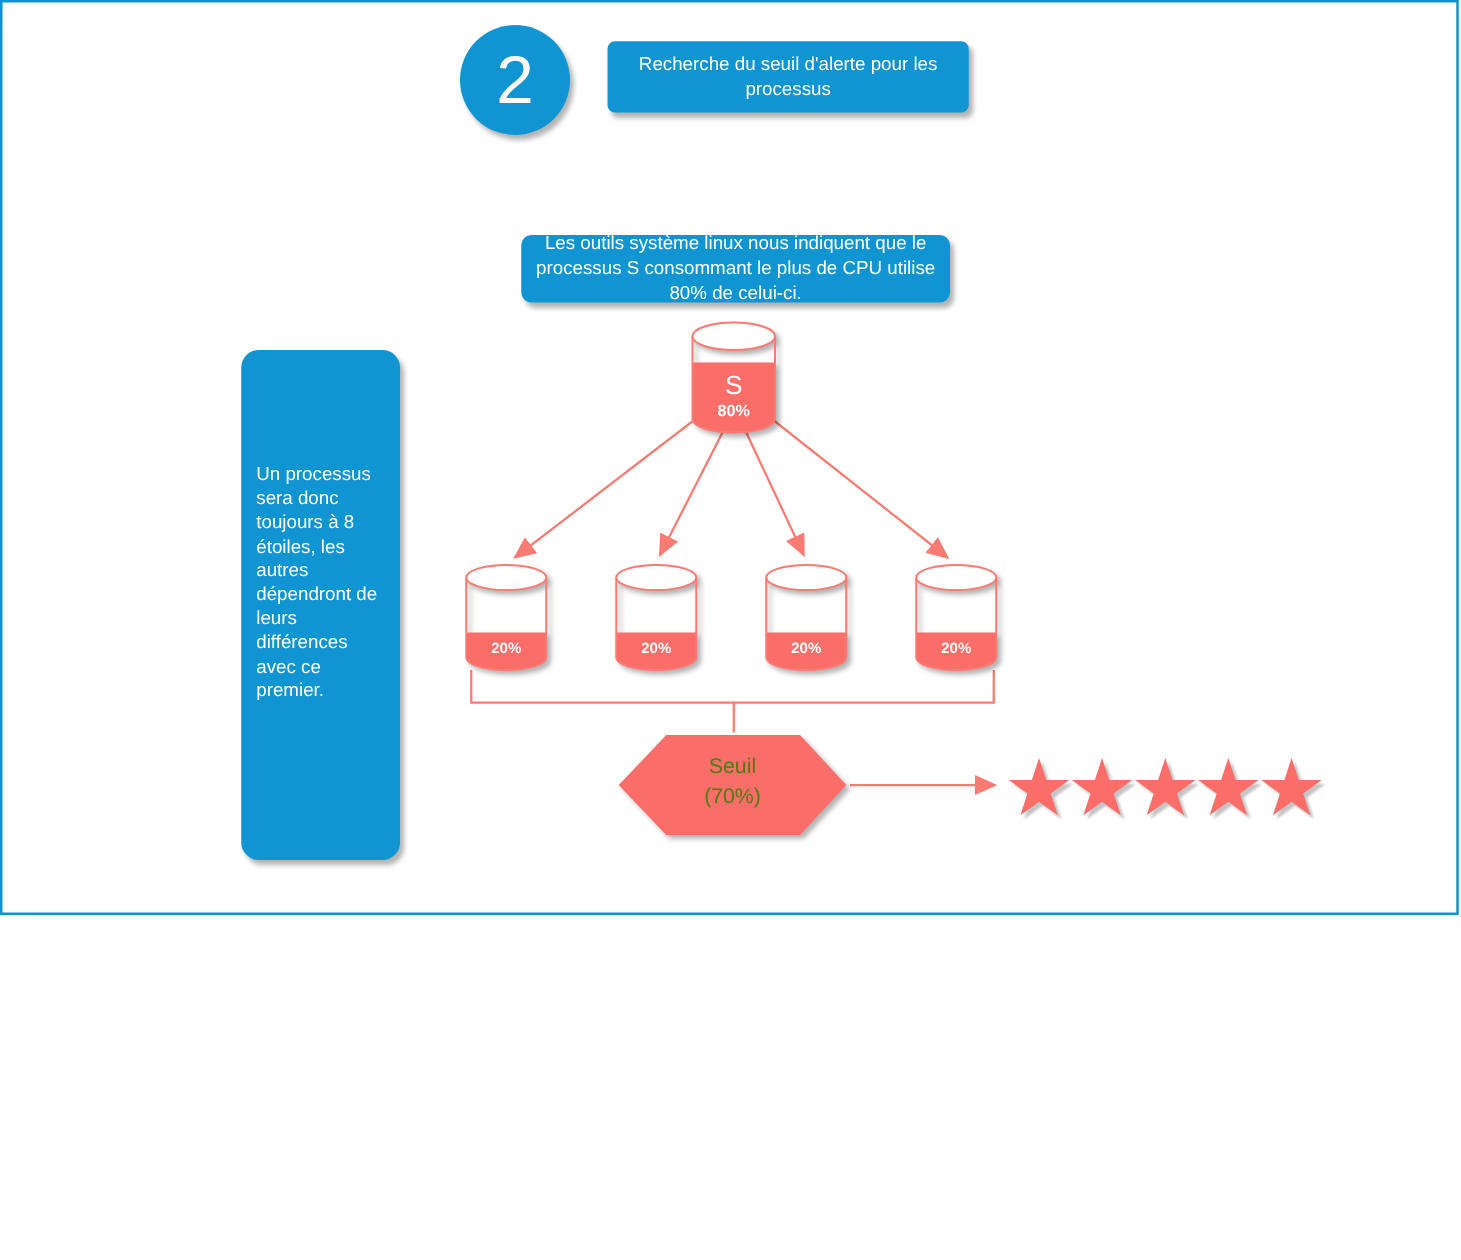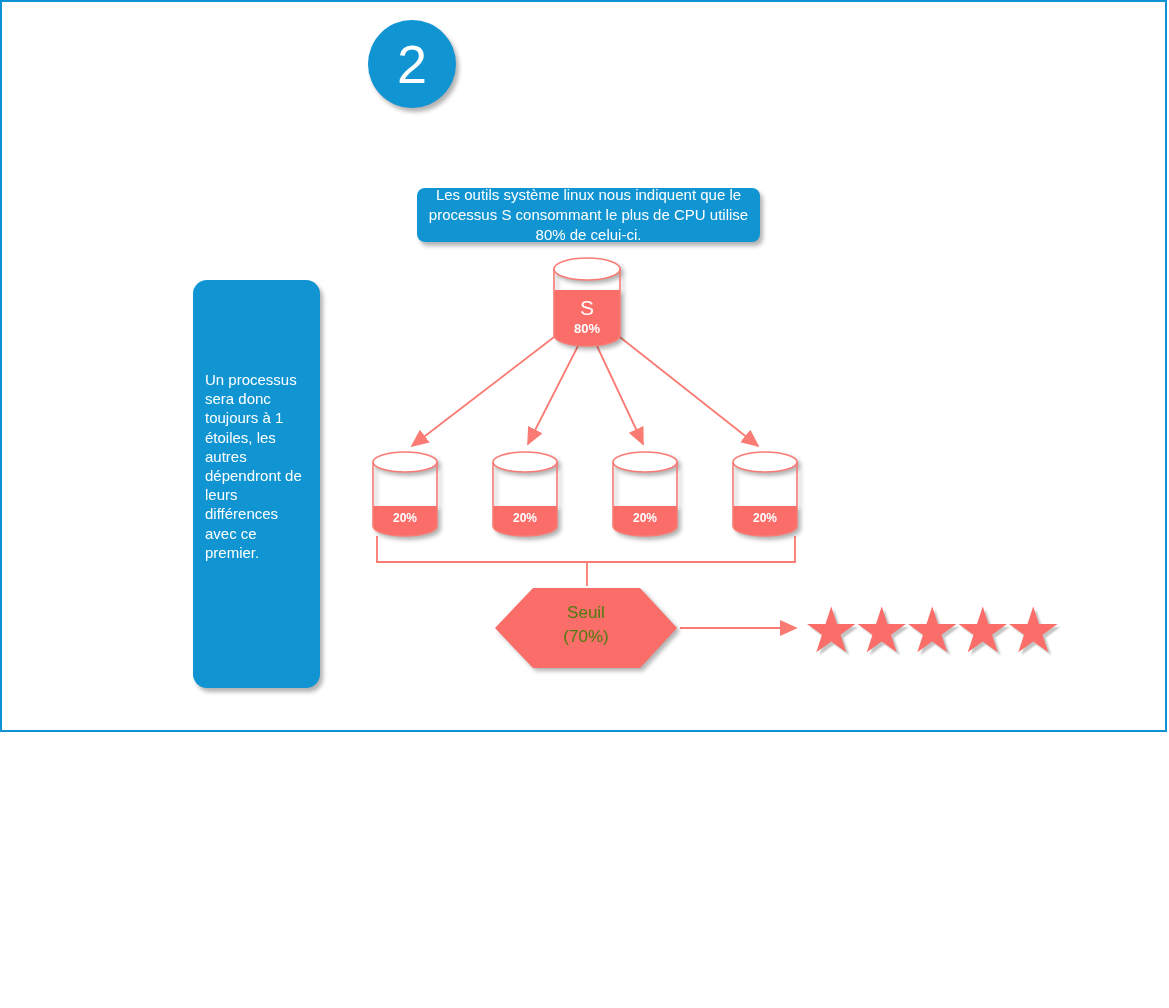--- a/index.html
+++ b/index.html
@@ -74,27 +74,30 @@
 <body>
 
 <div class="canvas">
 
   <div class="frame"></div>
 
   <div class="blue-box step-badge">
     <span>2</span>
   </div>
 
+  <div class="blue-box title-box">
+    <span>Recherche du seuil d'alerte pour les processus</span>
+  </div>
 
   <div class="blue-box note-top">
     <span>Les outils système linux nous indiquent que le processus S consommant le plus de CPU utilise 80% de celui-ci.</span>
   </div>
 
   <div class="blue-box note-left">
-    <p class="follow">Un processus sera donc toujours à 1 étoiles, les autres dépendront de leurs différences avec ce premier.</p>
+    <p class="follow">Un processus sera donc toujours à 8 étoiles, les autres dépendront de leurs différences avec ce premier.</p>
   </div>
 
 
   <svg class="shape" style="left:0; top:0;" width="1169" height="1008" viewBox="0 0 1169 1008">
     <defs>
       <marker id="ah" markerWidth="11" markerHeight="9" refX="9" refY="4.5" orient="auto">
         <path d="M0,0 L10,4.5 L0,9 z" fill="#f97b73"></path>
       </marker>
     </defs>
     <g stroke="#f97b73" stroke-width="1.8" fill="none">

